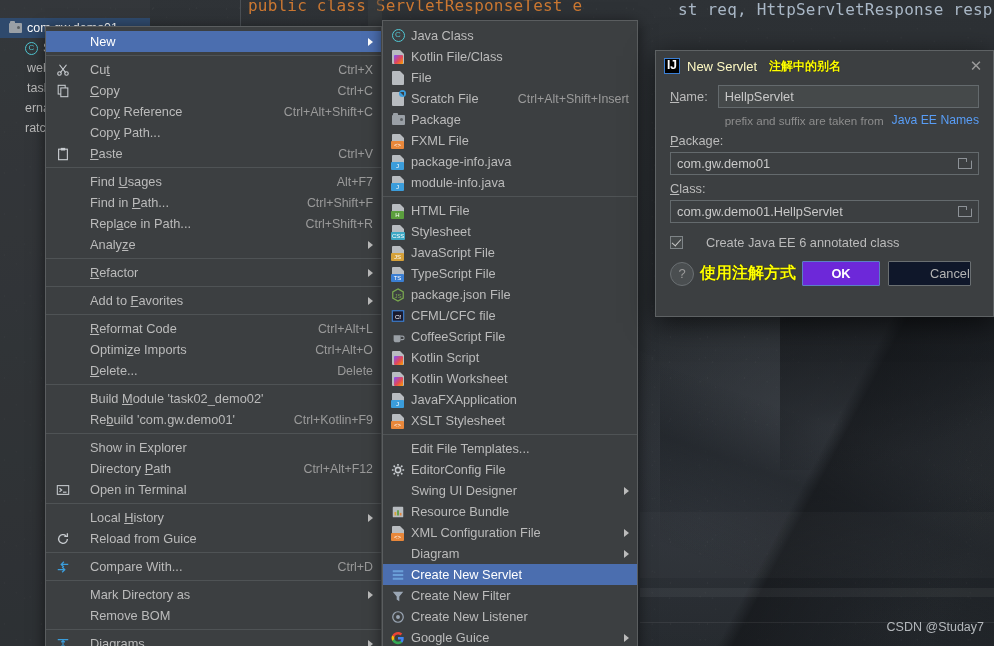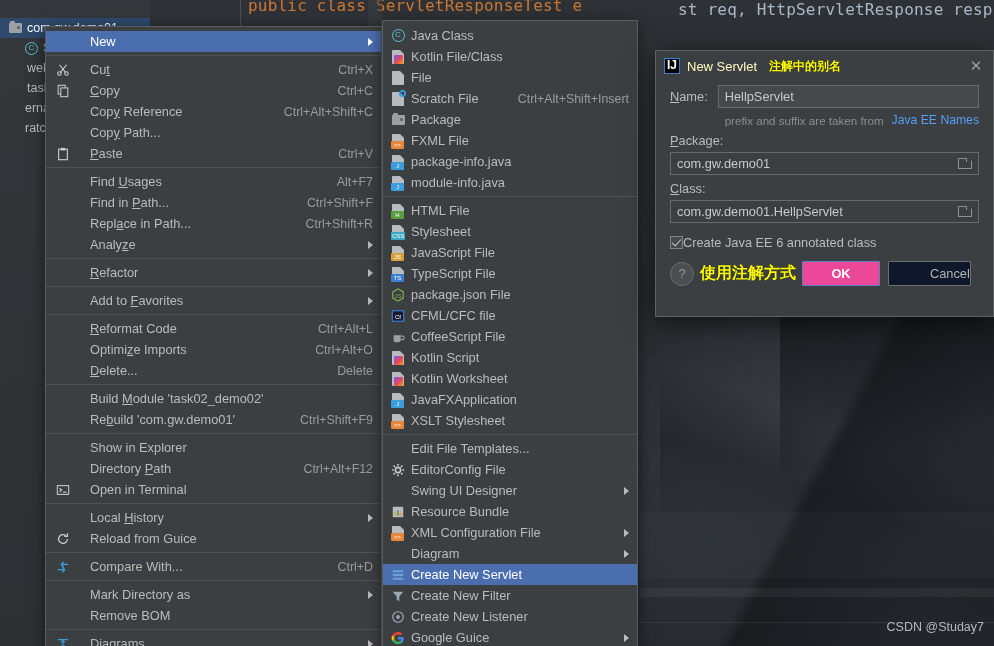--- a/index.html
+++ b/index.html
@@ -269,21 +269,21 @@
     width: 7px; height: 3px; border: 1.4px solid #8d9297;
     border-bottom: none; border-radius: 1px 1px 0 0;
   }
   .hint-row {
     display: flex; align-items: center; justify-content: flex-end;
     gap: 8px; margin-top: 5px;
   }
   .hint-text { color: #8d8d8d; font-size: 11.6px; }
   .hint-link { color: #589df6; font-size: 12.2px; cursor: pointer; }
   .cb-row {
-    display: flex; align-items: center; gap: 0; margin-top: 12px;
+    display: flex; align-items: center; gap: 23px; margin-top: 12px;
   }
   .cbx {
     width: 13px; height: 13px; box-sizing: border-box;
     background: #45494a; border: 1px solid #7e8487;
     position: relative; flex: 0 0 auto;
   }
   .cbx::after {
     content: ""; position: absolute; left: 3px; top: 0px;
     width: 4px; height: 8px;
     border: solid #c8c8c8; border-width: 0 1.8px 1.8px 0;
@@ -300,21 +300,21 @@
     color: #9a9a9a; font-size: 13px; line-height: 22px; text-align: center;
     box-sizing: border-box; cursor: pointer; flex: 0 0 auto;
   }
   .btn {
     height: 25px; min-width: 78px;
     display: inline-flex; align-items: center; justify-content: center;
     font-size: 12.8px; box-sizing: border-box; cursor: pointer;
     border-radius: 1px;
   }
   .btn-ok {
-    background: #ec4899; border: 1px solid #5b7fc4;
+    background: #6d28d9; border: 1px solid #5b7fc4;
     color: #ffffff; font-weight: bold;
   }
   .btn-cancel {
     background: #0f172a; border: 1px solid #6a6f72;
     color: #b4b4b4;
     padding-left: 41px;
   }
 
   
   #watermark {
@@ -477,21 +477,21 @@
         <span class="mi-acc">Delete</span>
       </div>
       <div class="sep"></div>
       <div class="mi">
         <span class="mi-ico"></span>
         <span class="mi-label">Build <u>M</u>odule 'task02_demo02'</span>
       </div>
       <div class="mi">
         <span class="mi-ico"></span>
         <span class="mi-label">Re<u>b</u>uild 'com.gw.demo01'</span>
-        <span class="mi-acc">Ctrl+Shift+F9</span>
+        <span class="mi-acc">Ctrl+Kotlin+F9</span>
       </div>
       <div class="sep"></div>
       <div class="mi">
         <span class="mi-ico"></span>
         <span class="mi-label">Show in Explorer</span>
       </div>
       <div class="mi">
         <span class="mi-ico"></span>
         <span class="mi-label">Directory <u>P</u>ath</span>
         <span class="mi-acc">Ctrl+Alt+F12</span>

